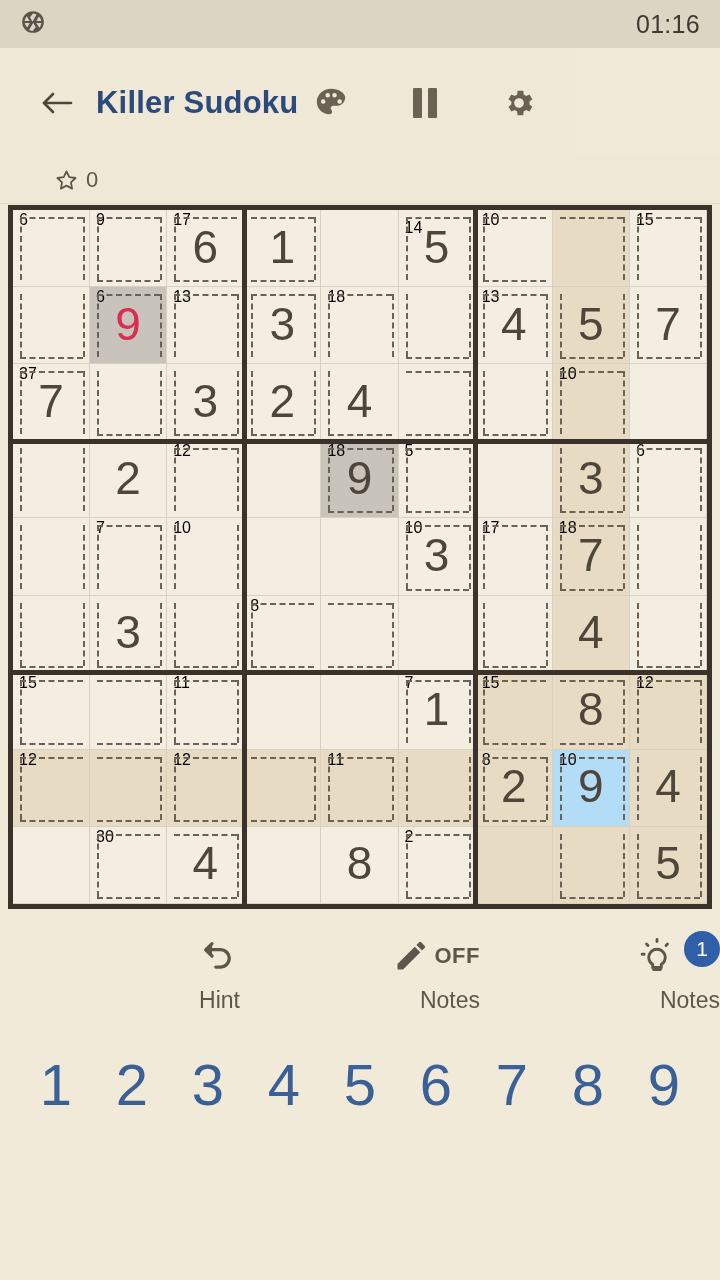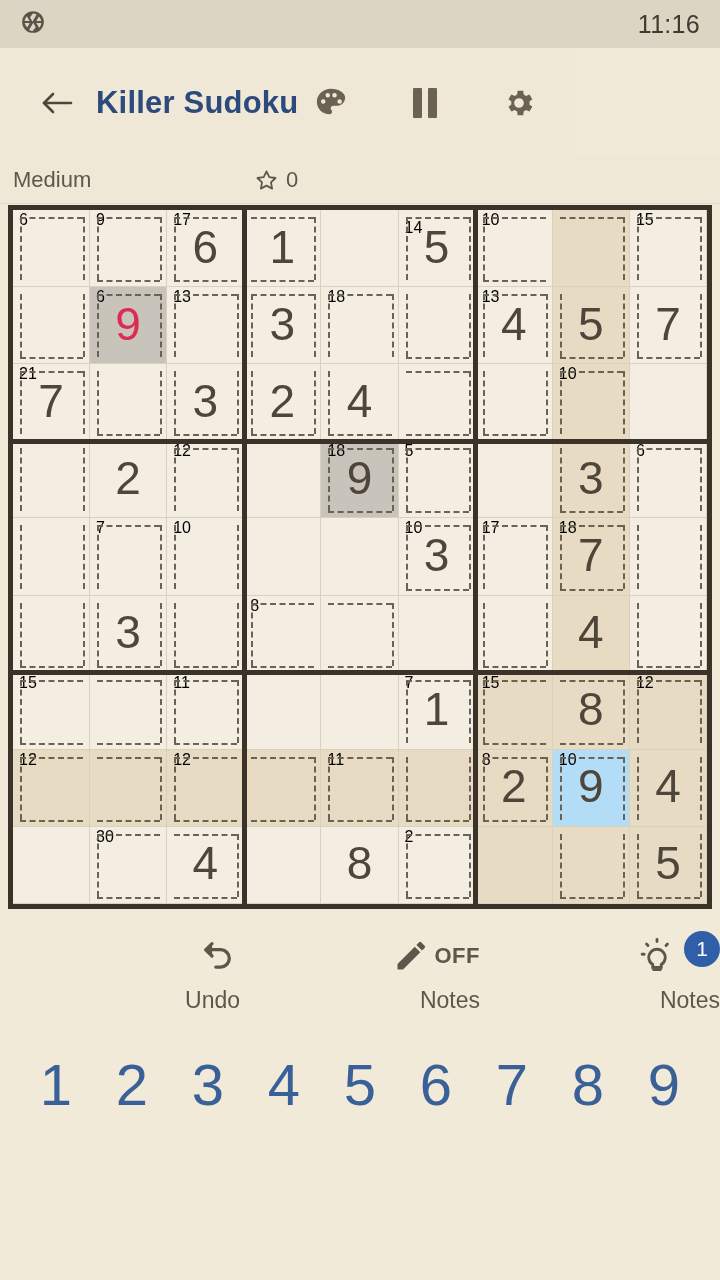--- a/index.html
+++ b/index.html
@@ -130,21 +130,21 @@
 <body>
 
 <div id="status-bar">
   <div class="sb-left">
     <span>
       <svg width="26" height="26" viewBox="0 0 24 24" fill="#5a5349">
         <path d="M12 2a10 10 0 1 0 0 20 10 10 0 0 0 0-20zm0 2.2c1.2 0 2.3.3 3.3.9l-3.8 6.6-2.3-4 2.8-3.5zM6.3 6.6l2.6 4.5H4.3c.2-1.8 1-3.4 2-4.5zM4.3 13h4.7l-2.3 4a7.8 7.8 0 0 1-2.4-4zm4.1 6.4l3.8-6.6 2.3 4-2.8 3.5a7.8 7.8 0 0 1-3.3-.9zm9.3-2l-2.6-4.5h4.6a7.8 7.8 0 0 1-2 4.5zM15.1 11l2.3-4a7.8 7.8 0 0 1 2.3 4h-4.6z"></path>
       </svg>
     </span>
   </div>
-  <span class="clock">11:16</span>
+  <span class="clock">01:16</span>
 </div>
 
 <div id="app-header">
   <div id="back-btn">
     <svg width="36" height="30" viewBox="0 0 36 30" fill="none" stroke="#4e463a" stroke-width="2.6" stroke-linecap="round" stroke-linejoin="round">
       <path d="M32 15H5"></path>
         <path d="M14 6 L5 15 L14 24"></path>
     </svg>
   </div>
   <div id="title-block">
@@ -164,21 +164,20 @@
     </div>
     <div class="hdr-icon">
       <svg width="34" height="34" viewBox="0 0 24 24" fill="#6b6254">
         <path d="M19.4 13a7.6 7.6 0 0 0 0-2l2-1.6-2-3.4-2.4 1a7.6 7.6 0 0 0-1.7-1L15 3.4h-4l-.3 2.6a7.6 7.6 0 0 0-1.7 1l-2.4-1-2 3.4L6.6 11a7.6 7.6 0 0 0 0 2l-2 1.6 2 3.4 2.4-1c.5.4 1.1.8 1.7 1l.3 2.6h4l.3-2.6c.6-.2 1.2-.6 1.7-1l2.4 1 2-3.4-2-1.6zM12 15.4a3.4 3.4 0 1 1 0-6.8 3.4 3.4 0 0 1 0 6.8z"></path>
       </svg>
     </div>
   </div>
 </div>
 
 <div id="info-bar">
-  <span id="info-difficulty">Medium</span>
   <span id="info-score">
     <svg width="25" height="25" viewBox="0 0 24 24" fill="none" stroke="#5e564a" stroke-width="1.7" stroke-linejoin="round">
       <path d="M12 3.2l2.7 5.6 6 .8-4.4 4.2 1.1 6-5.4-2.9L6.6 19.8l1.1-6L3.3 9.6l6-.8z"></path>
     </svg>
     <span>0</span>
   </span>
 </div>
 
 <div id="grid-wrap">
   <div id="grid">
@@ -320,21 +319,21 @@
       <span class="sum" style="position: absolute; left: 6px; top: 1px;">6</span>
       <span class="sum" style="position: absolute; left: 83.1111px; top: 1px;">9</span>
       <span class="sum" style="position: absolute; left: 160.222px; top: 1px;">17</span>
       <span class="sum" style="position: absolute; left: 391.556px; top: 9px;">14</span>
       <span class="sum" style="position: absolute; left: 468.667px; top: 1px;">10</span>
       <span class="sum" style="position: absolute; left: 622.889px; top: 1px;">15</span>
       <span class="sum" style="position: absolute; left: 83.1111px; top: 78.1111px;">6</span>
       <span class="sum" style="position: absolute; left: 160.222px; top: 78.1111px;">13</span>
       <span class="sum" style="position: absolute; left: 314.444px; top: 78.1111px;">18</span>
       <span class="sum" style="position: absolute; left: 468.667px; top: 78.1111px;">13</span>
-      <span class="sum" style="position: absolute; left: 6px; top: 155.222px;">21</span>
+      <span class="sum" style="position: absolute; left: 6px; top: 155.222px;">37</span>
       <span class="sum" style="position: absolute; left: 545.778px; top: 155.222px;">10</span>
       <span class="sum" style="position: absolute; left: 160.222px; top: 232.333px;">12</span>
       <span class="sum" style="position: absolute; left: 314.444px; top: 232.333px;">18</span>
       <span class="sum" style="position: absolute; left: 391.556px; top: 232.333px;">5</span>
       <span class="sum" style="position: absolute; left: 622.889px; top: 232.333px;">6</span>
       <span class="sum" style="position: absolute; left: 83.1111px; top: 309.444px;">7</span>
       <span class="sum" style="position: absolute; left: 160.222px; top: 309.444px;">10</span>
       <span class="sum" style="position: absolute; left: 391.556px; top: 309.444px;">10</span>
       <span class="sum" style="position: absolute; left: 468.667px; top: 309.444px;">17</span>
       <span class="sum" style="position: absolute; left: 545.778px; top: 309.444px;">18</span>
@@ -559,21 +558,21 @@
 </div>
 
 <div id="tools">
   <div class="tool">
     <div class="tool-icon-row">
       <svg width="42" height="38" viewBox="0 0 24 24" fill="none" stroke="#5e564a" stroke-width="2.1" stroke-linecap="round" stroke-linejoin="round">
         <path d="M4 8h9a5.5 5.5 0 0 1 0 11h-3"></path>
           <path d="M7.6 4.2 3.6 8.1l4 3.9" fill="#5e564a" stroke="#5e564a"></path>
       </svg>
     </div>
-    <div class="tool-label">Undo</div>
+    <div class="tool-label">Hint</div>
   </div>
   <div class="tool">
     <div class="tool-icon-row">
       <svg width="36" height="36" viewBox="0 0 24 24" fill="#5e564a">
         <path d="M3 17.3V21h3.7L18.2 9.5l-3.7-3.7L3 17.3zM21.1 6.6a1 1 0 0 0 0-1.4l-2.3-2.3a1 1 0 0 0-1.4 0l-1.8 1.8 3.7 3.7 1.8-1.8z"></path>
       </svg>
       <span class="notes-state">OFF</span>
     </div>
     <div class="tool-label">Notes</div>
   </div>

